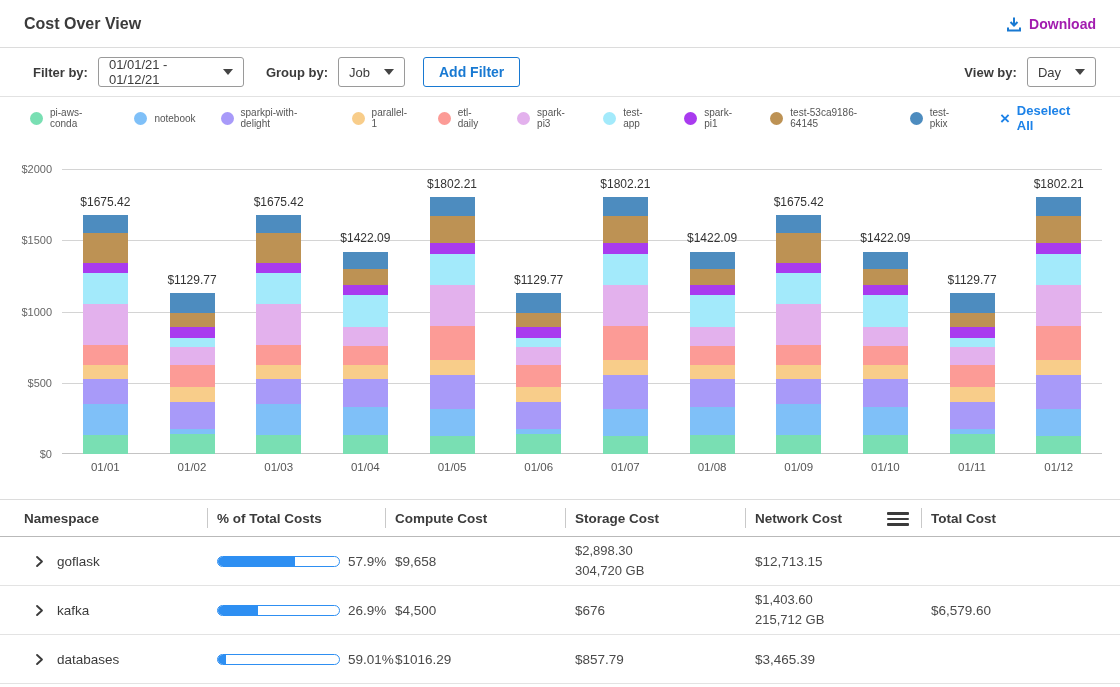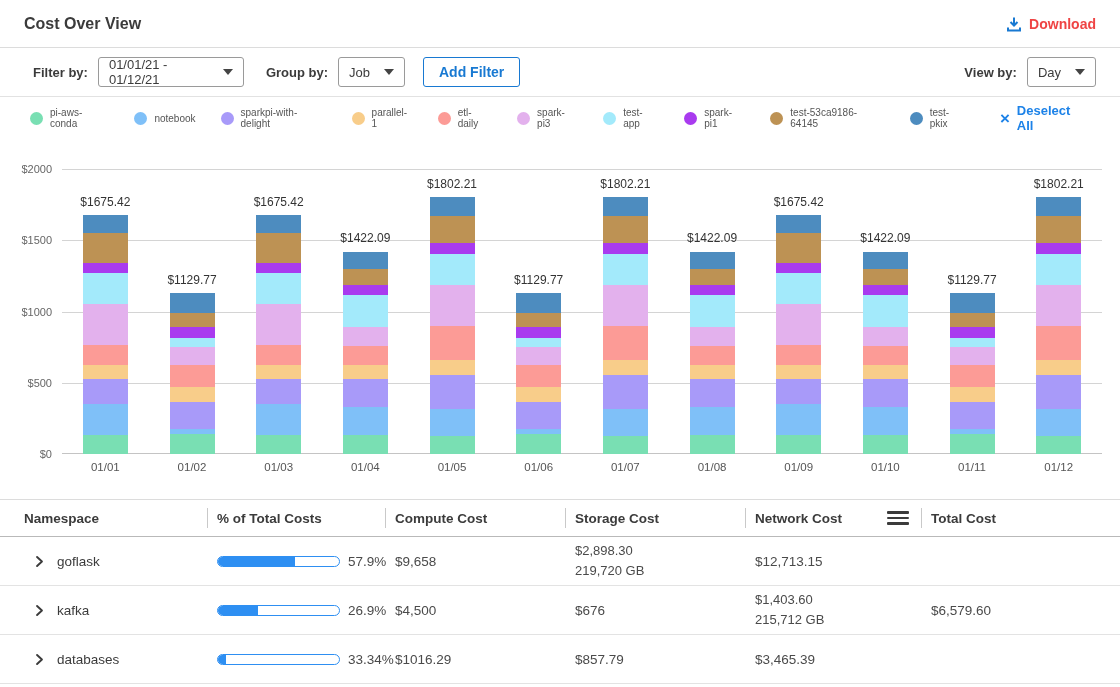--- a/index.html
+++ b/index.html
@@ -3,21 +3,21 @@
 <meta charset="utf-8">
 <style>
   * { margin:0; padding:0; box-sizing:border-box; }
   html,body { width:1120px; height:687px; background:#fff; overflow:hidden;
     font-family:"Liberation Sans","DejaVu Sans",sans-serif; color:#333; }
 
   
   .topbar { height:48px; display:flex; align-items:center; justify-content:space-between;
     padding:0 24px; border-bottom:1px solid #dcdcdc; }
   .page-title { font-size:16px; font-weight:bold; color:#3b3b3b; }
-  .download { display:flex; align-items:center; gap:7px; color:#ef4444; font-weight:bold;
+  .download { display:flex; align-items:center; gap:7px; color:#a21caf; font-weight:bold;
     font-size:14px; cursor:pointer; }
 
   
   .filterbar { height:49px; display:flex; align-items:center; padding:0 24px 0 33px;
     border-bottom:1px solid #e2e2e2; }
   .flabel { font-size:13px; font-weight:bold; color:#3b3b3b; margin-right:10px; }
   .select { display:flex; align-items:center; justify-content:space-between; gap:14px;
     border:1px solid #9a9a9a; border-radius:3px; height:30px; padding:0 10px;
     font-size:13px; color:#3b3b3b; background:#fff; cursor:pointer; }
   .select.date { width:146px; margin-right:22px; }
@@ -54,21 +54,21 @@
 
   
   .table { margin-top:26px; }
   .t-grid { display:grid; grid-template-columns:183px 178px 180px 180px 176px 175px; padding:0 24px; }
   .t-head { border-top:1px solid #dcdcdc; border-bottom:1px solid #b9b9b9; }
   .th { height:36px; display:flex; align-items:center; font-size:13.5px; font-weight:bold;
     color:#3b3b3b; position:relative; padding-left:10px; }
   .th:first-child { padding-left:0; }
   .th + .th::before { content:""; position:absolute; left:0; top:8px; bottom:8px;
     width:1px; background:#c9c9c9; }
-  .th-flex { display:flex; align-items:center; justify-content:space-between; width:100%; padding-right:12px; }
+  .th-flex { display:flex; align-items:flex-end; justify-content:space-between; width:100%; padding-right:12px; }
   .burger { width:22px; display:flex; flex-direction:column; gap:3px; cursor:pointer; }
   .burger i { display:block; height:2.5px; background:#3b3b3b; border-radius:1px; }
   .t-row { border-bottom:1px solid #e3e3e3; }
   .td { min-height:48px; display:flex; align-items:center; font-size:13.5px; color:#4a4a4a;
     padding-left:10px; }
   .td:first-child { padding-left:0; }
   .td.ns { gap:11px; color:#3b3b3b; cursor:pointer; padding-left:9px; }
   .td.two-line { flex-direction:column; align-items:flex-start; justify-content:center;
     line-height:1.55; font-size:13px; }
   .pbar-wrap { display:flex; align-items:center; gap:8px; }
@@ -405,21 +405,21 @@
           <div class="pbar-wrap">
             <div class="pbar">
               <div class="pbar-fill" style="width: 64%;"></div>
             </div>
             <span class="pct">57.9%</span>
           </div>
         </div>
         <div class="td">$9,658</div>
         <div class="td two-line">
           <span>$2,898.30</span>
-          <span>219,720 GB</span>
+          <span>304,720 GB</span>
         </div>
         <div class="td">$12,713.15</div>
       </div>
       <div class="t-grid t-row">
         <div class="td ns">
           <span class="chev">
             <svg width="13" height="13" viewBox="0 0 16 16" fill="none" stroke="#3b3b3b" stroke-width="2.4" stroke-linecap="round" stroke-linejoin="round">
               <path d="M5 2.5 11 8 5 13.5"></path>
             </svg>
           </span>
@@ -448,21 +448,21 @@
               <path d="M5 2.5 11 8 5 13.5"></path>
             </svg>
           </span>
           <span>databases</span>
         </div>
         <div class="td">
           <div class="pbar-wrap">
             <div class="pbar">
               <div class="pbar-fill" style="width: 7%;"></div>
             </div>
-            <span class="pct">33.34%</span>
+            <span class="pct">59.01%</span>
           </div>
         </div>
         <div class="td">$1016.29</div>
         <div class="td">$857.79</div>
         <div class="td">$3,465.39</div>
       </div>
     </div>
 </div>
 
 </body></html>

